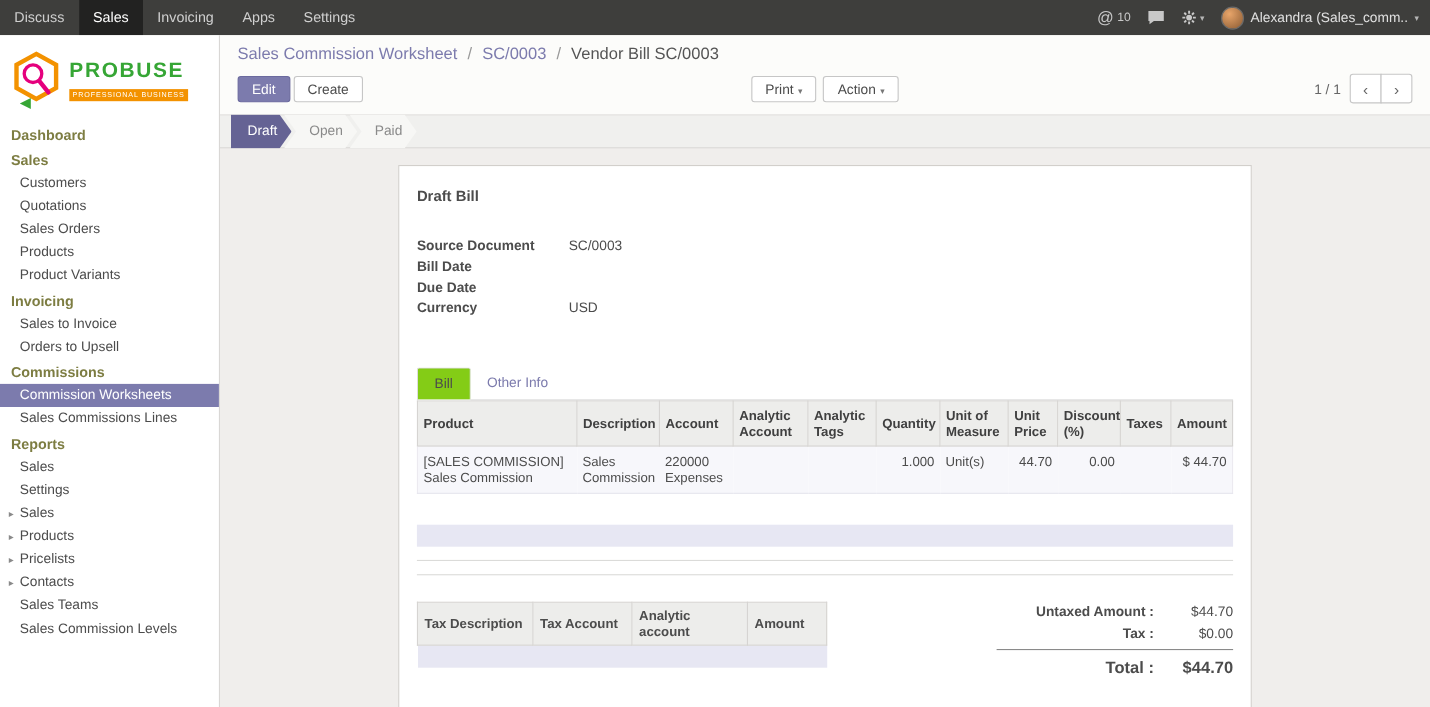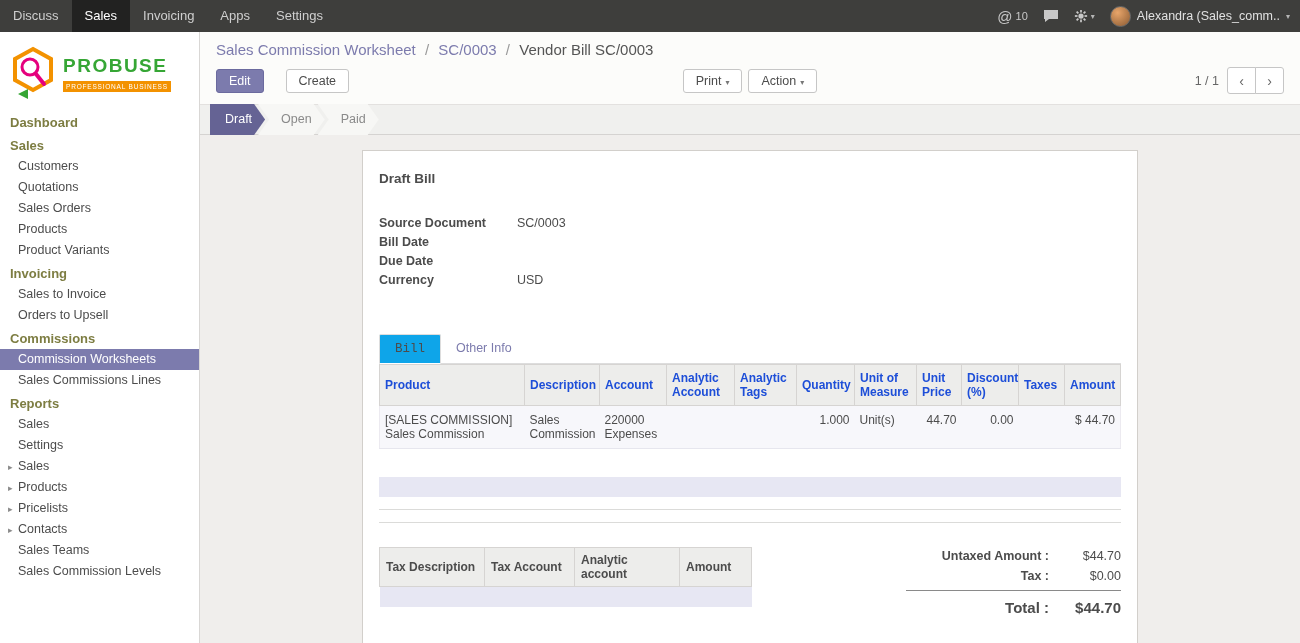--- a/index.html
+++ b/index.html
@@ -36,21 +36,21 @@
 
   
   .main { flex:1; display:flex; flex-direction:column; min-width:0; }
   .control-panel { background:#fcfcfa; padding:9px 16px 10px; }
   .breadcrumb { font-size:15px; margin-bottom:9px; }
   .bc-link { color:#7c7bad; cursor:pointer; }
   .bc-sep { color:#999; margin:0 5px; }
   .bc-current { color:#555; }
   .buttons-row { display:flex; align-items:center; }
   .br-left, .br-right { flex:1; display:flex; align-items:center; }
-  .br-left { gap:22px; }
+  .br-left { gap:3px; }
   .br-center { display:flex; gap:6px; }
   .br-right { justify-content:flex-end; }
   .btn { font-size:12.5px; padding:4px 12px; border:1px solid #c6c6c6; border-radius:3px; background:#fff; color:#4c4c4c; cursor:pointer; }
   .btn-primary { background:#7c7bad; border-color:#6b6a9e; color:#fff; }
   .btn .caret { color:#777; margin-left:4px; }
   .pager-text { font-size:12.5px; color:#666; margin-right:8px; }
   .pager-btn { width:29px; height:27px; border:1px solid #c6c6c6; background:#fff; color:#666; font-size:14px; cursor:pointer; line-height:1; }
   .pager-btn.prev { border-radius:3px 0 0 3px; }
   .pager-btn.next { border-radius:0 3px 3px 0; margin-left:-1px; }
 
@@ -73,26 +73,26 @@
   .field-groups { display:flex; margin-bottom:42px; }
   .fgroup { width:50%; }
   .f-row { display:flex; min-height:19px; font-size:12.5px; }
   .f-label { width:138px; font-weight:bold; flex:none; }
   .f-value { flex:1; }
   .f-link { color:#7c7bad; cursor:pointer; }
   .fgroup.left .f-value { border-left:1px solid #e6e6e6; padding-left:8px; }
 
   .tabs { display:flex; border-bottom:1px solid #dddddd; }
   .tab { font-size:12.5px; padding:7px 15px; cursor:pointer; margin-bottom:-1px; }
-  .tab.active { border:1px solid #ddd; border-bottom:1px solid #fff; background:#0ea5e9; color:#4c4c4c; border-radius:2px 2px 0 0;font-family:Liberation Mono, monospace; }
+  .tab.active { border:1px solid #ddd; border-bottom:1px solid #fff; background:#84cc16; color:#4c4c4c; border-radius:2px 2px 0 0; }
   .tab.inactive { color:#7c7bad; }
 
   table { border-collapse:collapse; table-layout:fixed; }
   .lines-table { width:100%; font-size:12px; }
-  .lines-table th { background:#ededeb; border:1px solid #d6d4d2; font-weight:bold; text-align:left; padding:3px 5px; height:41px; vertical-align:middle; color:#1d4ed8; }
+  .lines-table th { background:#ededeb; border:1px solid #d6d4d2; font-weight:bold; text-align:left; padding:3px 5px; height:41px; vertical-align:middle; color:#404040; }
   .lines-table td { padding:7px 5px; vertical-align:top; background:#f7f7fb; border-bottom:1px solid #e6e6ee; }
   .lines-table td:first-child { border-left:1px solid #eceaf0; }
   .lines-table td:last-child { border-right:1px solid #eceaf0; }
   .num { text-align:right; }
 
   .stripe-a { height:20px; background:#e7e7f3; margin-top:28px; }
   .hr-line { border-top:1px solid #dbdbd9; margin-top:12px; }
 
   .bottom-section { display:flex; justify-content:space-between; margin-top:24px; }
   .tax-block { width:372px; }

